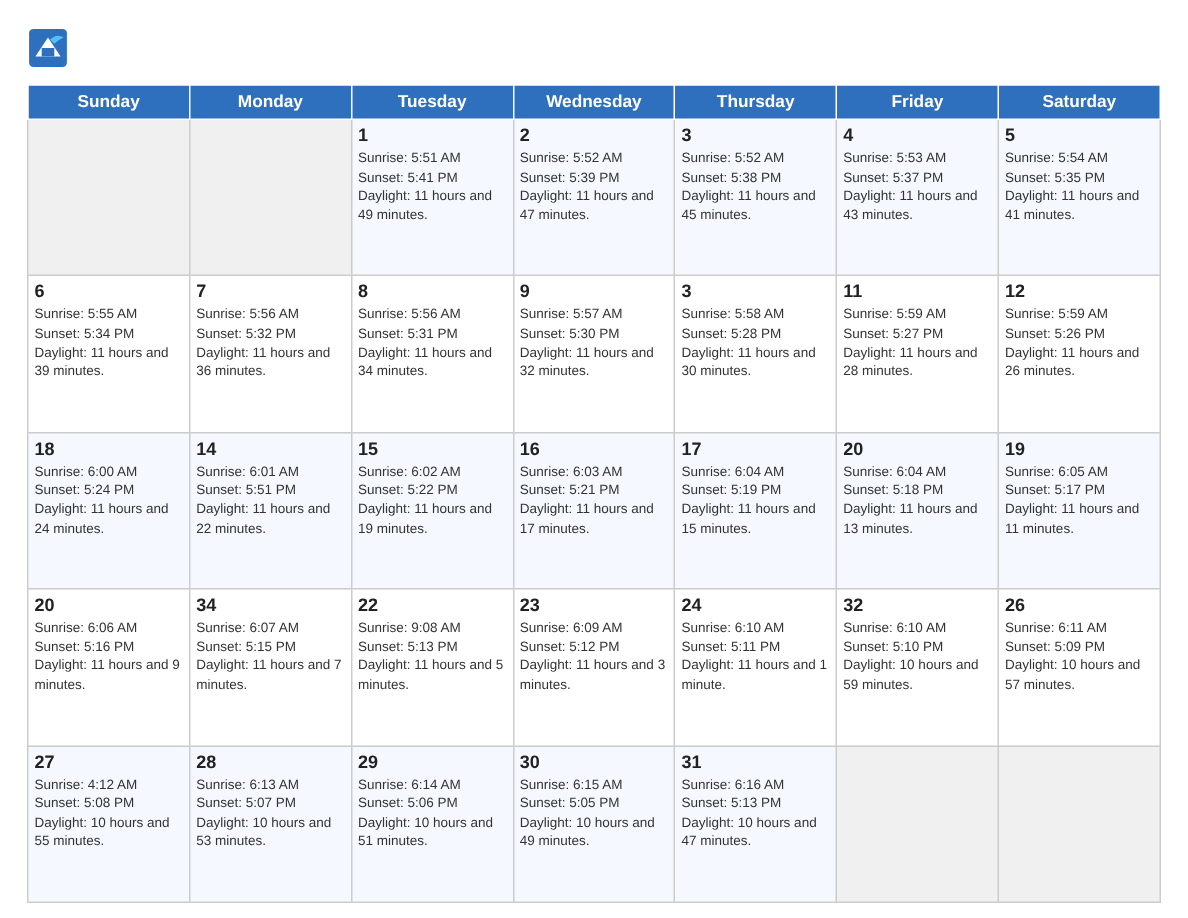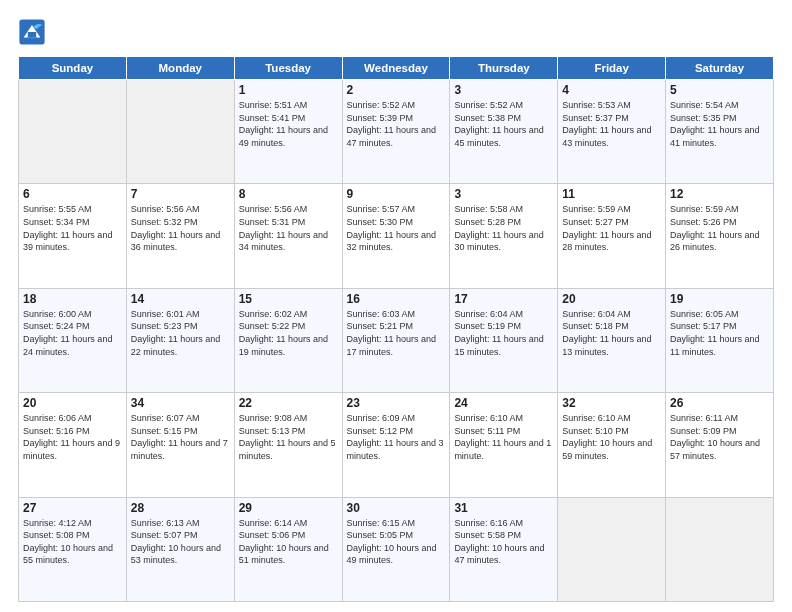--- a/index.html
+++ b/index.html
@@ -217,21 +217,21 @@
         <tr>
           <td>
             <div class="day-number">18</div>
             <div class="day-info">Sunrise: 6:00 AM
 Sunset: 5:24 PM
 Daylight: 11 hours and 24 minutes.</div>
           </td>
           <td>
             <div class="day-number">14</div>
             <div class="day-info">Sunrise: 6:01 AM
-Sunset: 5:23 PM
+Sunset: 5:51 PM
 Daylight: 11 hours and 22 minutes.</div>
           </td>
           <td>
             <div class="day-number">15</div>
             <div class="day-info">Sunrise: 6:02 AM
 Sunset: 5:22 PM
 Daylight: 11 hours and 19 minutes.</div>
           </td>
           <td>
             <div class="day-number">16</div>
@@ -323,21 +323,21 @@
           </td>
           <td>
             <div class="day-number">30</div>
             <div class="day-info">Sunrise: 6:15 AM
 Sunset: 5:05 PM
 Daylight: 10 hours and 49 minutes.</div>
           </td>
           <td>
             <div class="day-number">31</div>
             <div class="day-info">Sunrise: 6:16 AM
-Sunset: 5:58 PM
+Sunset: 5:13 PM
 Daylight: 10 hours and 47 minutes.</div>
           </td>
           <td class="empty-cell"></td>
           <td class="empty-cell"></td>
         </tr>
       </tbody>
   </table>
 </div>
 
 </body></html>

